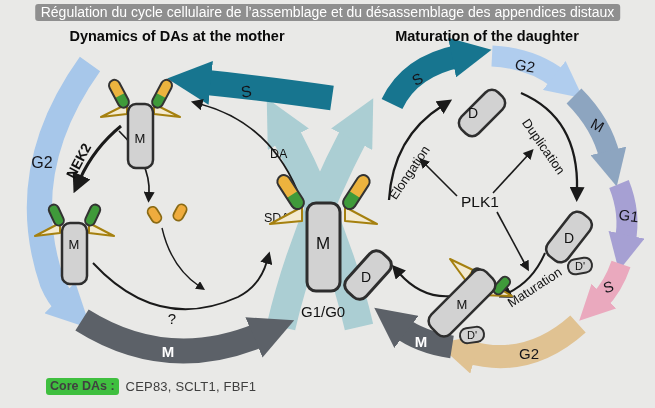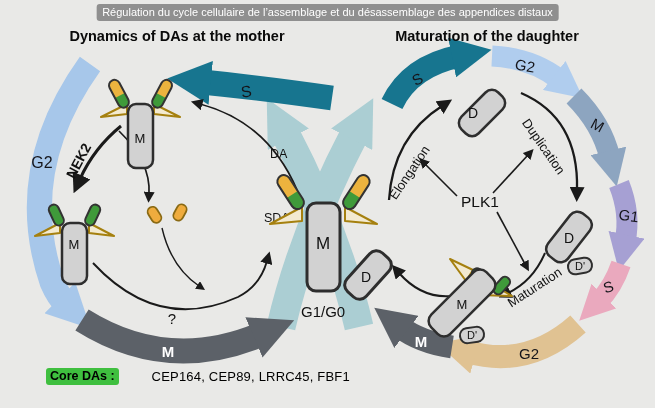--- a/index.html
+++ b/index.html
@@ -8,24 +8,24 @@
     --purple:#a6a0d3; --pink:#eaa9be; --tan:#e0c292; --dark-gray:#5c6168;
     --pale-teal:#abced3; --centriole-fill:#d2d2d2; --pill-green:#3f9a3a;
     --pill-yellow:#ecb33e; --pill-orange:#efac3e; --triangle-fill:#f3ead0;
     --triangle-stroke:#a5800f; --legend-green:#3fbf3f; --legend-orange:#edaa1f;
   }
   html,body{margin:0;padding:0}
   #stage{position:relative;width:655px;height:408px;background:var(--background);
          font-family:"Liberation Sans",sans-serif;overflow:hidden}
   #diagram{position:absolute;left:0;top:0}
   .title-bar{position:absolute;top:4px;left:50%;transform:translateX(-50%);
-    background:var(--title-bg);color:#fff;font-size:11px;line-height:15px;
+    background:var(--title-bg);color:#fff;font-size:14px;line-height:15px;
     padding:1px 6px;border-radius:3px;white-space:nowrap}
-  .legend{position:absolute;top:368px;left:46px;right:0;display:flex;align-items:center;
-    font-size:13px;color:#000000;white-space:nowrap}
+  .legend{position:absolute;top:378px;left:46px;right:0;display:flex;align-items:center;
+    font-size:13px;color:#404040;white-space:nowrap}
   .hl{font-weight:700;padding:0 4px;border-radius:3px;font-size:12.5px;line-height:17px}
   .hl.green{background:var(--legend-green)}
   .hl.orange{background:var(--legend-orange)}
   .genes{margin-left:7px;letter-spacing:0.2px}
   .gap{width:26px}
   
   .band{fill:none}
   .k-teal{stroke:var(--teal)} .f-teal{fill:var(--teal)}
   .k-lblue{stroke:var(--light-blue)} .f-lblue{fill:var(--light-blue)}
   .k-lblue2{stroke:var(--light-blue2)} .f-lblue2{fill:var(--light-blue2)}
@@ -251,17 +251,17 @@
         <rect class="body" x="-12" y="-7.5" width="24" height="15" rx="7" style="stroke-width:2"></rect>
       </g>
       <text class="cl xs" x="472" y="339">D'</text>
     </g>
   </svg>
 
   <div class="title-bar">Régulation du cycle cellulaire de l’assemblage et du désassemblage des appendices distaux</div>
 
   <div class="legend">
     <span class="hl green">Core DAs :</span>
+    <span class="genes">CEP83, SCLT1, FBF1</span>
     <span class="gap"></span>
-    <span class="genes">CEP164, CEP89, LRRC45, FBF1</span>
   </div>
 
 </div>
 
 </body></html>

